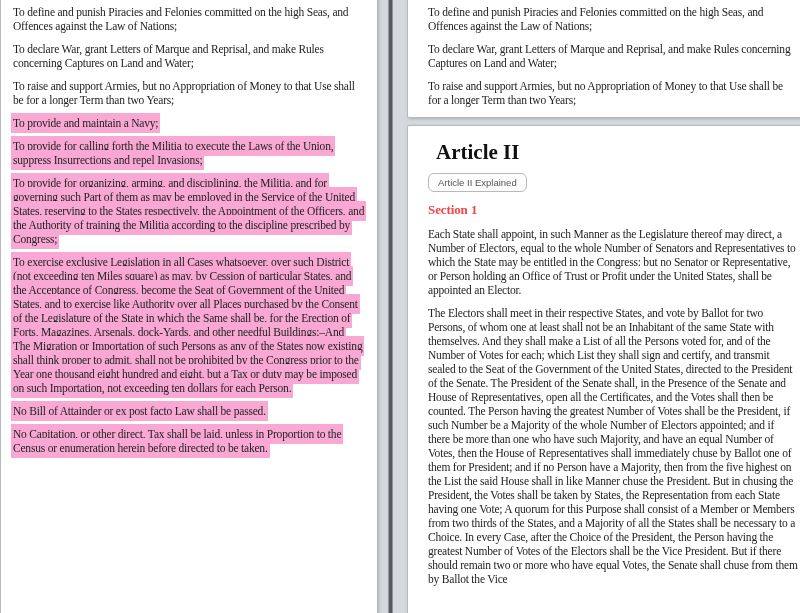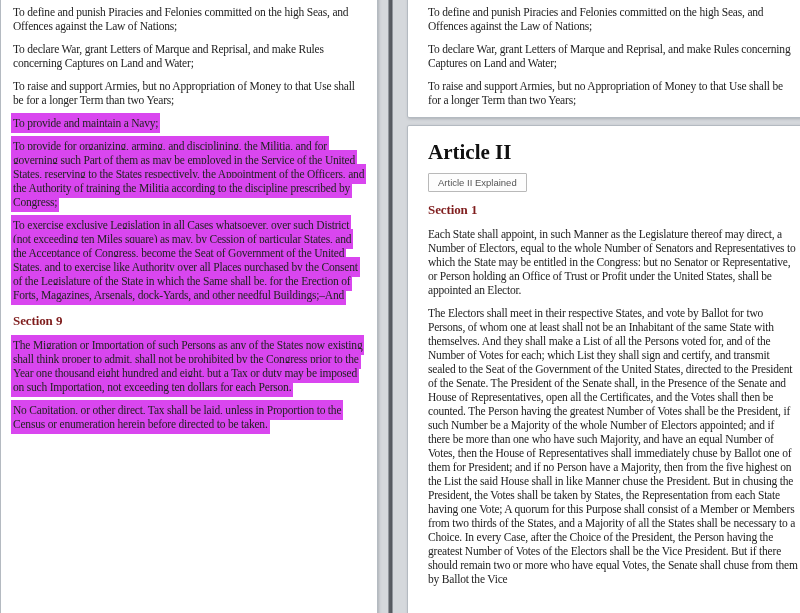--- a/index.html
+++ b/index.html
@@ -19,52 +19,53 @@
     position:absolute;left:388px;top:0;width:5px;height:613px;
     background:linear-gradient(90deg,#aeb3b9 0%,#5c6066 30%,#54585e 70%,#aeb3b9 100%);
   }
   .right-top-pane{left:407px;top:-6px;width:412px;height:124px;padding:10px 20px;}
   .right-main-pane{left:407px;top:125px;width:412px;height:520px;padding:12px 20px;}
   .para{
     margin:0 0 9px 0;font-size:11.5px;line-height:14px;
     letter-spacing:-0.2px;color:#232323;
   }
   .para:last-child{margin-bottom:0;}
-  .hl{background:#d946ef;padding:4px 2px;margin-left:-2px;box-decoration-break:clone;margin-top:7px;}
+  .hl{background:#f9a8d4;padding:4px 2px;margin-left:-2px;box-decoration-break:clone;margin-top:7px;}
   .section-heading{
-    font-size:13px;font-weight:bold;color:#7f1d1d;
+    font-size:13px;font-weight:bold;color:#ef4444;
     margin:11px 0 9px 0;letter-spacing:-0.1px;
   }
   .article-title{
     font-size:21px;font-weight:bold;color:#101010;
-    margin:2px 0 7px 0;letter-spacing:0;
+    margin:2px 0 7px 8px;letter-spacing:0;
   }
   .explain-btn{
     display:inline-block;font-family:"Liberation Sans",sans-serif;
     font-size:9.5px;color:#555;background:#fdfdfd;
-    border:1px solid #b9b9b9;border-radius:1px;
+    border:1px solid #b9b9b9;border-radius:6px;
     padding:3px 9px;margin:0 0 10px 0;cursor:pointer;
   }
   .first-heading{margin-top:0;}
 </style>
 </head>
 <body>
 
 <section class="card left-pane">
   <div>
       <p class="para"><span class="plain">To define and punish Piracies and Felonies committed on the high Seas, and Offences against the Law of Nations;</span></p>
       <p class="para"><span class="plain">To declare War, grant Letters of Marque and Reprisal, and make Rules concerning Captures on Land and Water;</span></p>
       <p class="para"><span class="plain">To raise and support Armies, but no Appropriation of Money to that Use shall be for a longer Term than two Years;</span></p>
       <p class="para"><span class="hl">To provide and maintain a Navy;</span></p>
+      <p class="para"><span class="hl">To provide for calling forth the Militia to execute the Laws of the Union, suppress Insurrections and repel Invasions;</span></p>
       <p class="para"><span class="hl">To provide for organizing, arming, and disciplining, the Militia, and for governing such Part of them as may be employed in the Service of the United States, reserving to the States respectively, the Appointment of the Officers, and the Authority of training the Militia according to the discipline prescribed by Congress;</span></p>
       <p class="para"><span class="hl">To exercise exclusive Legislation in all Cases whatsoever, over such District (not exceeding ten Miles square) as may, by Cession of particular States, and the Acceptance of Congress, become the Seat of Government of the United States, and to exercise like Authority over all Places purchased by the Consent of the Legislature of the State in which the Same shall be, for the Erection of Forts, Magazines, Arsenals, dock-Yards, and other needful Buildings;–And</span></p>
     </div>
-  <h3 class="section-heading">Section 9</h3>
   <div>
       <p class="para"><span class="hl">The Migration or Importation of such Persons as any of the States now existing shall think proper to admit, shall not be prohibited by the Congress prior to the Year one thousand eight hundred and eight, but a Tax or duty may be imposed on such Importation, not exceeding ten dollars for each Person.</span></p>
+      <p class="para"><span class="hl">No Bill of Attainder or ex post facto Law shall be passed.</span></p>
       <p class="para"><span class="hl">No Capitation, or other direct, Tax shall be laid, unless in Proportion to the Census or enumeration herein before directed to be taken.</span></p>
     </div>
 </section>
 
 <div class="pane-divider"></div>
 
 <section class="card right-top-pane">
   <div>
       <p class="para"><span class="plain">To define and punish Piracies and Felonies committed on the high Seas, and Offences against the Law of Nations;</span></p>
       <p class="para"><span class="plain">To declare War, grant Letters of Marque and Reprisal, and make Rules concerning Captures on Land and Water;</span></p>

